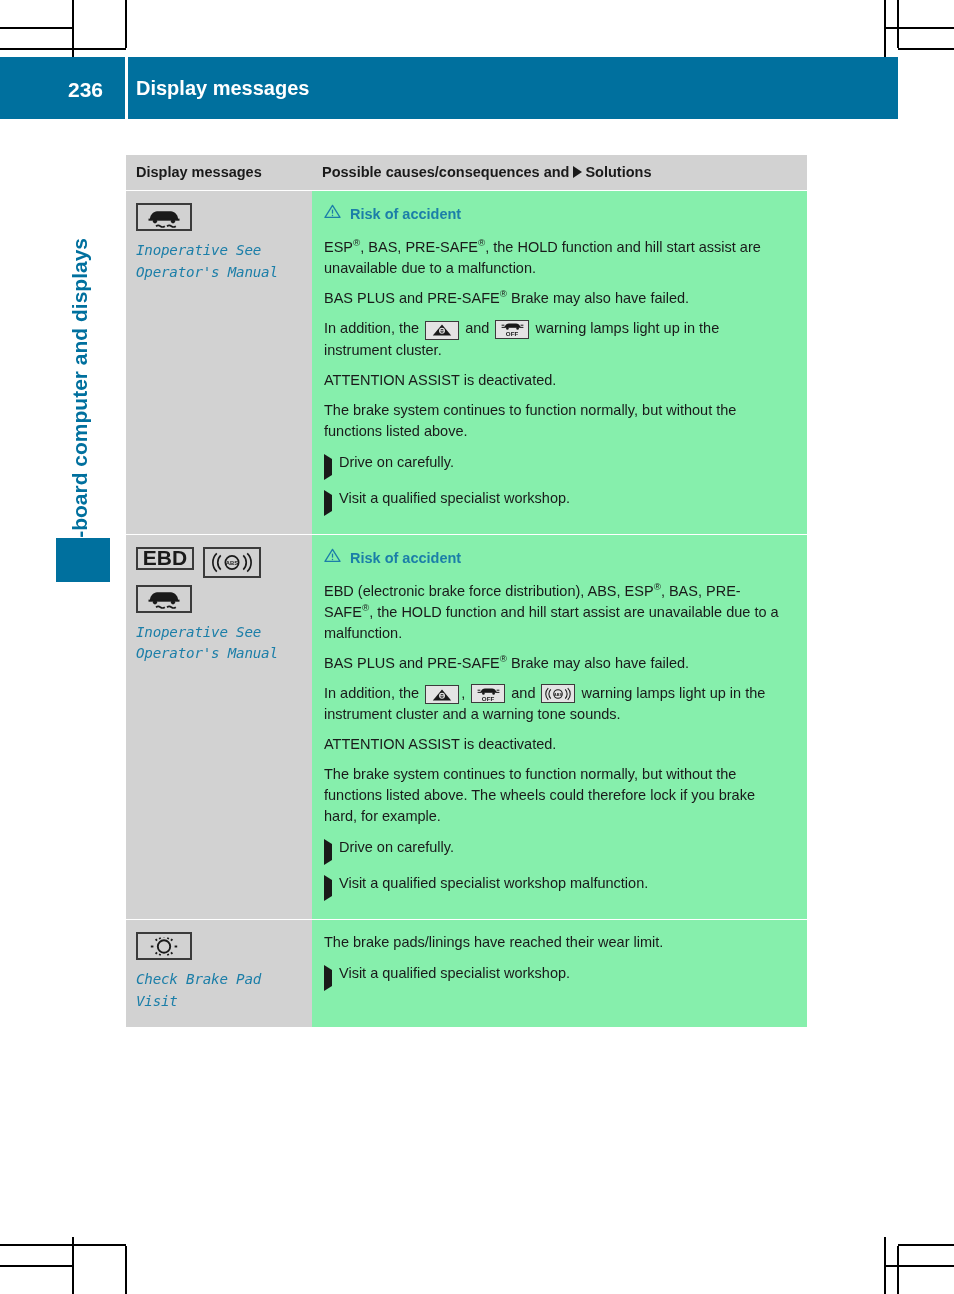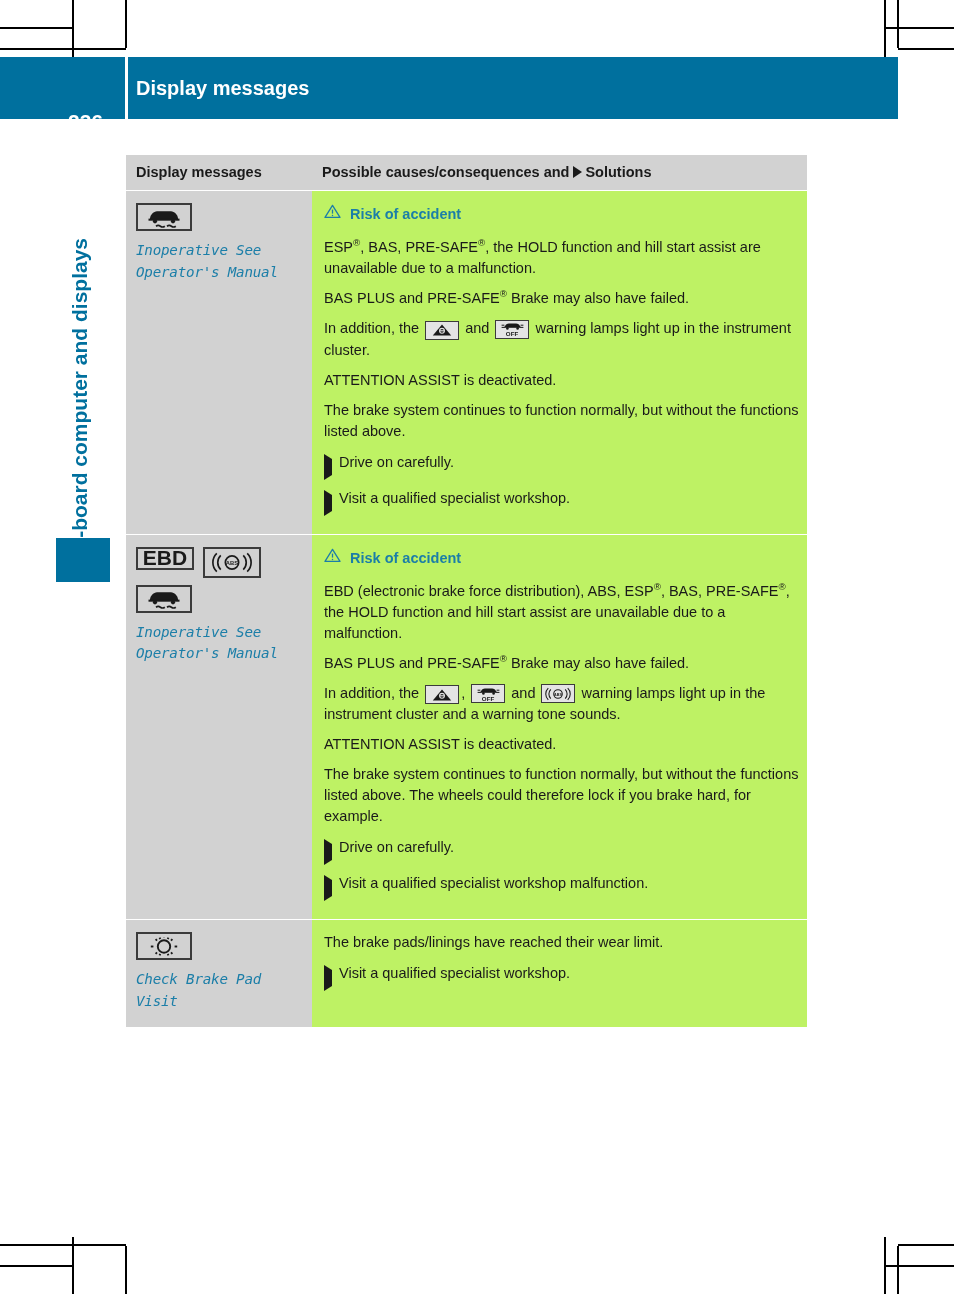--- a/index.html
+++ b/index.html
@@ -35,21 +35,20 @@
     height: 65px;
     color: #ffffff;
     font-size: 21px;
     font-weight: bold;
     display: flex;
     align-items: center;
     justify-content: flex-end;
     padding-right: 11px;
     box-sizing: border-box;
     letter-spacing: 0px;
-    margin-top: 32px;
   }
   #header-divider {
     position: absolute;
     left: 125px;
     top: 57px;
     width: 3px;
     height: 62px;
     background: #ffffff;
   }
   #header-title {
@@ -115,23 +114,23 @@
     vertical-align: top;
     padding: 12px 10px 14px 10px;
     border-top: 1.5px solid #ffffff;
     line-height: 1.45;
     color: #1a1a1a;
   }
   #msg-table td.col-left {
     background: #d2d2d2;
   }
   #msg-table td.col-right {
-    background: #bef264;
+    background: #86efac;
     padding-left: 12px;
-    padding-right: 3px;
+    padding-right: 24px;
   }
 
   
   .disp-msg {
     font-family: "DejaVu Sans Mono", "Liberation Mono", monospace;
     color: #1b7ea8;
     font-size: 14.2px;
     line-height: 1.52;
     margin-top: 9px;
     letter-spacing: -0.2px;

